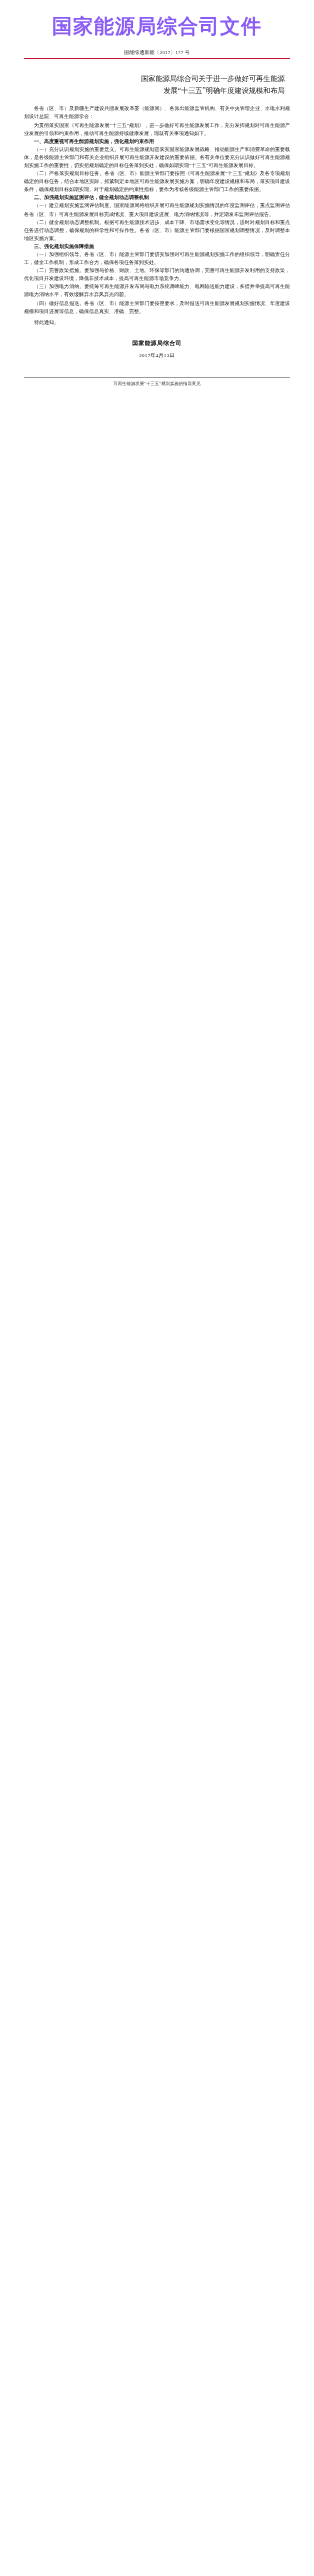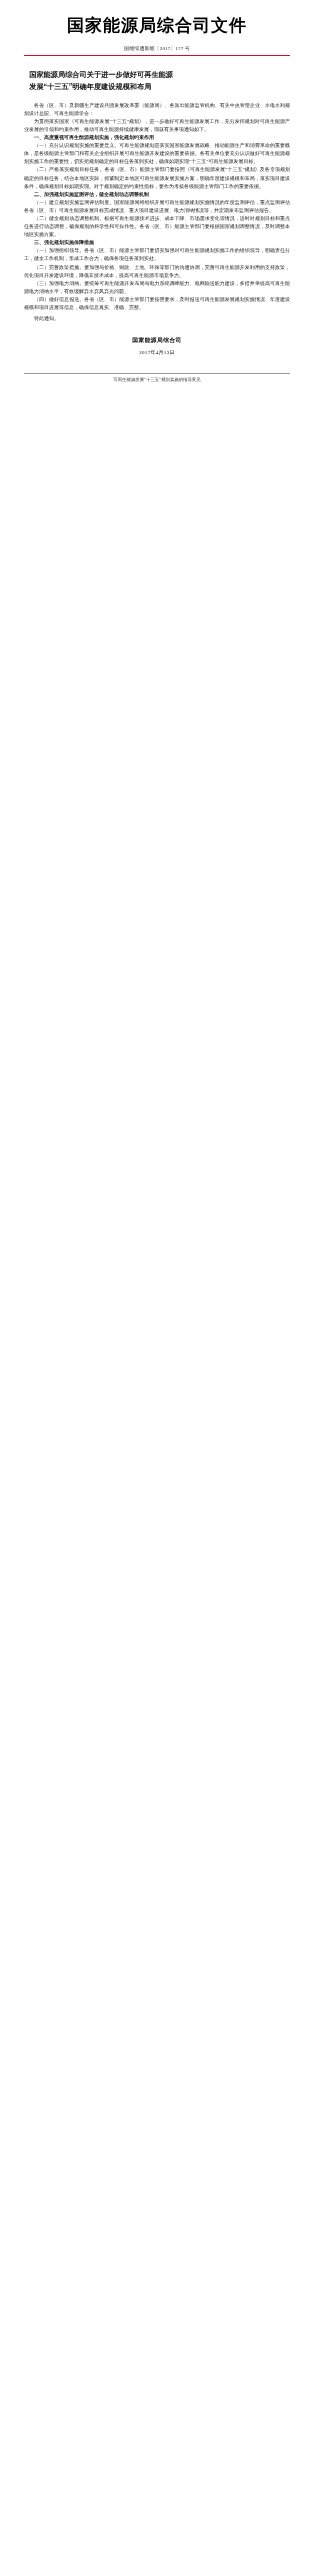--- a/index.html
+++ b/index.html
@@ -23,45 +23,45 @@
   .doc-inner {
     padding: 9.3px 24px 0 24px;
     box-sizing: border-box;
   }
   
   .letterhead {
     text-align: center;
     padding-top: 7.2px;
   }
   .letterhead-title {
-    color: #000000;
-    font-family: Liberation Sans, sans-serif;
+    color: #8b5cf6;
+    font-family: Liberation Mono, monospace;
     font-weight: bold;
-    font-size: 17px;
+    font-size: 20px;
     letter-spacing: 1px;
     line-height: 1.2;
     white-space: nowrap;
   }
   .doc-number {
     text-align: center;
     font-size: 4.9px;
     color: #222;
     margin-top: 8.2px;
     letter-spacing: 0.2px;
   }
   .red-rule {
     height: 1px;
     background: #c8102e;
     margin: 3.6px 0 0 0;
   }
   
   .doc-title {
-    text-align: left;
+    text-align: right;
     font-size: 7.2px;
-    font-weight: bold;
+    font-weight: normal;
     line-height: 1.7;
     margin: 13.4px 5.2px 2.1px 5.2px;
     color: #111;
   }
   .doc-title .line {
     display: block;
   }
   
   .body-text {
     font-size: 5px;

